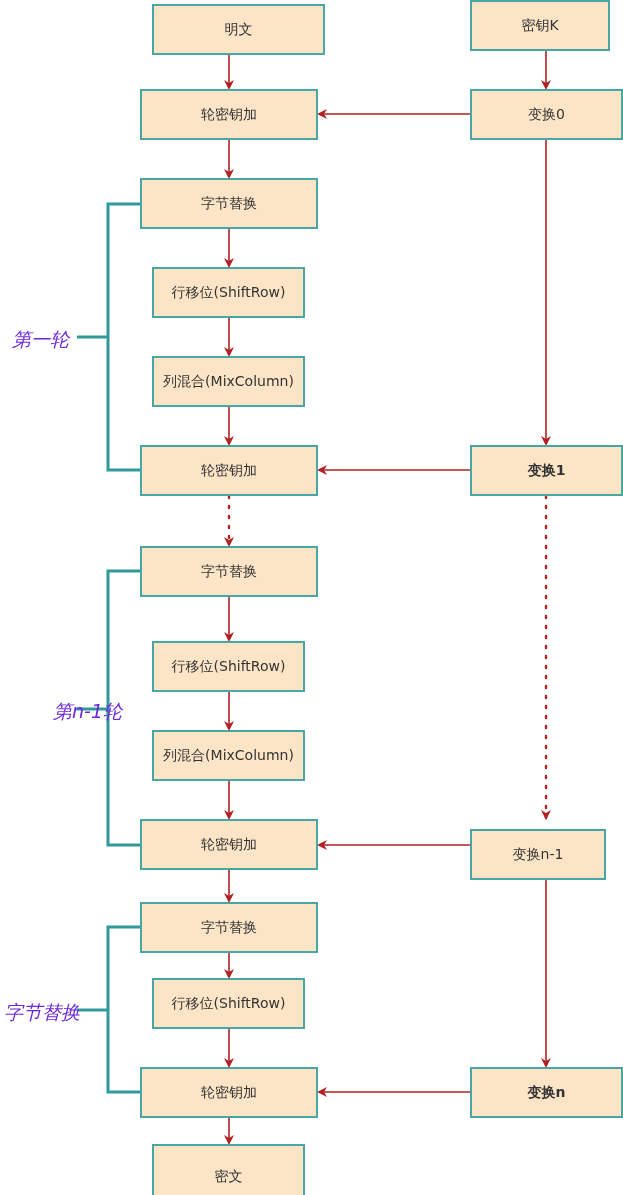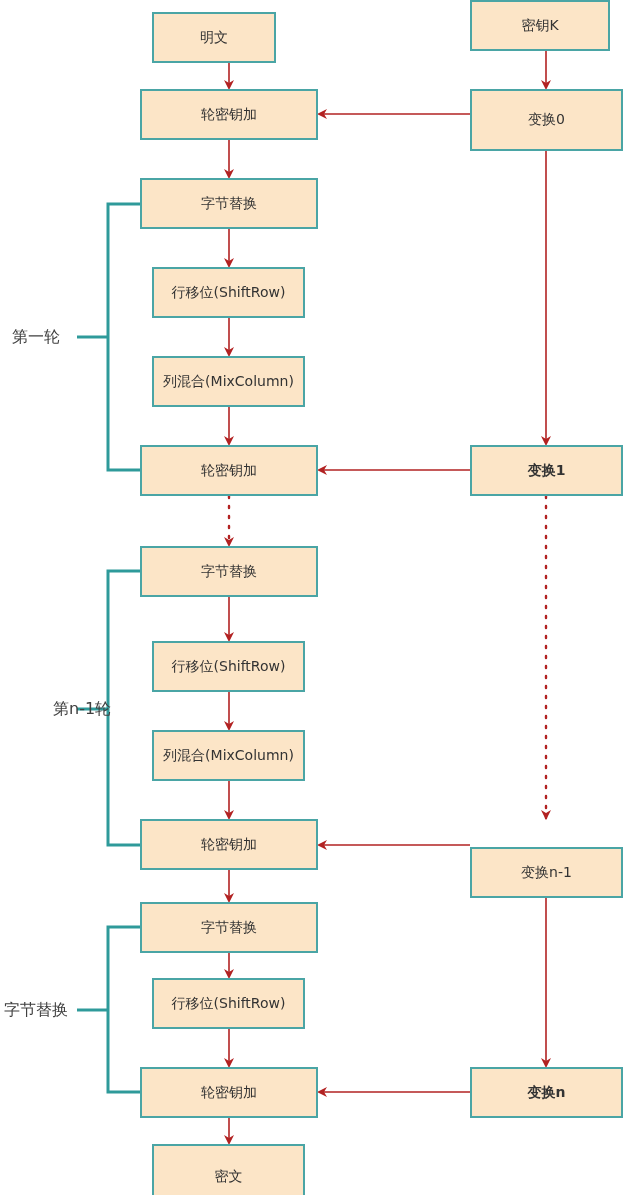--- a/index.html
+++ b/index.html
@@ -1,21 +1,21 @@
 <!DOCTYPE html>
 <html><head>
 <meta charset="utf-8">
 <style>
   html, body { margin: 0; padding: 0; background: #ffffff; }
   body { width: 623px; height: 1195px; position: relative; overflow: hidden;
          font-family: "DejaVu Sans", "Liberation Sans", sans-serif; }
   .box { position: absolute; box-sizing: border-box; background: #fce5c7;
          border: 2px solid #4aa5a5; display: flex; align-items: center; justify-content: center;
          font-size: 14px; color: #333333; }
-  .lbl { position: absolute; font-size: 16px; color: #404040; white-space: nowrap; }
+  .lbl { position: absolute; font-size: 19px; color: #6d28d9; white-space: nowrap; font-style: italic; }
   svg#wires { position: absolute; left: 0; top: 0; }
 </style>
 </head>
 <body>
 
 <svg id="wires" width="623" height="1195">
   <defs>
     <marker id="ah" markerWidth="10" markerHeight="10" refX="8" refY="5" orient="auto" markerUnits="userSpaceOnUse">
       <path d="M0,0 L10,5 L0,10 L3,5 Z" fill="#b22222"></path>
     </marker>
@@ -51,21 +51,21 @@
   <g stroke="#2e9a9a" stroke-width="3" fill="none">
     <polyline points="140,204 108,204 108,470 140,470"></polyline>
     <line x1="77" y1="337" x2="108" y2="337"></line>
     <polyline points="140,571 108,571 108,845 140,845"></polyline>
     <line x1="77" y1="709" x2="108" y2="709"></line>
     <polyline points="140,927 108,927 108,1092 140,1092"></polyline>
     <line x1="77" y1="1010" x2="108" y2="1010"></line>
   </g>
 </svg>
 
-<div class="box" style="left:152px;top:12px;width:124px;height:51px;align-items:center;">
+<div class="box" style="left:152px;top:4px;width:173px;height:51px;align-items:center;">
     <span>明文</span>
   </div>
 <div class="box" style="left:140px;top:89px;width:178px;height:51px;">
     <span>轮密钥加</span>
   </div>
 
 <div class="box" style="left:140px;top:178px;width:178px;height:51px;">
     <span>字节替换</span>
   </div>
 <div class="box" style="left:152px;top:267px;width:153px;height:51px;">
@@ -101,27 +101,27 @@
     <span>轮密钥加</span>
   </div>
 
 <div class="box" style="left:152px;top:1144px;width:153px;height:65px;">
     <span>密文</span>
   </div>
 
 <div class="box" style="left:470px;top:0;width:140px;height:51px;">
     <span>密钥K</span>
   </div>
-<div class="box" style="left:470px;top:89px;width:153px;height:62px;text-align:center;">
+<div class="box" style="left:470px;top:89px;width:153px;height:51px;text-align:center;">
     <span>变换0</span>
   </div>
 <div class="box" style="left:470px;top:445px;width:153px;height:51px;font-weight:bold;">
     <span>变换1</span>
   </div>
-<div class="box" style="left:470px;top:847px;width:153px;height:51px;justify-content:center;">
+<div class="box" style="left:470px;top:829px;width:136px;height:51px;justify-content:center;">
     <span>变换n-1</span>
   </div>
 <div class="box" style="left:470px;top:1067px;width:153px;height:51px;font-weight:bold;">
     <span>变换n</span>
   </div>
 
 <div class="lbl" style="left:12px;top:327px;">第一轮</div>
 <div class="lbl" style="left:8px;top:699px;margin-left:45px;">第n-1轮</div>
 <div class="lbl" style="left:4px;top:1000px;">字节替换</div>
 

